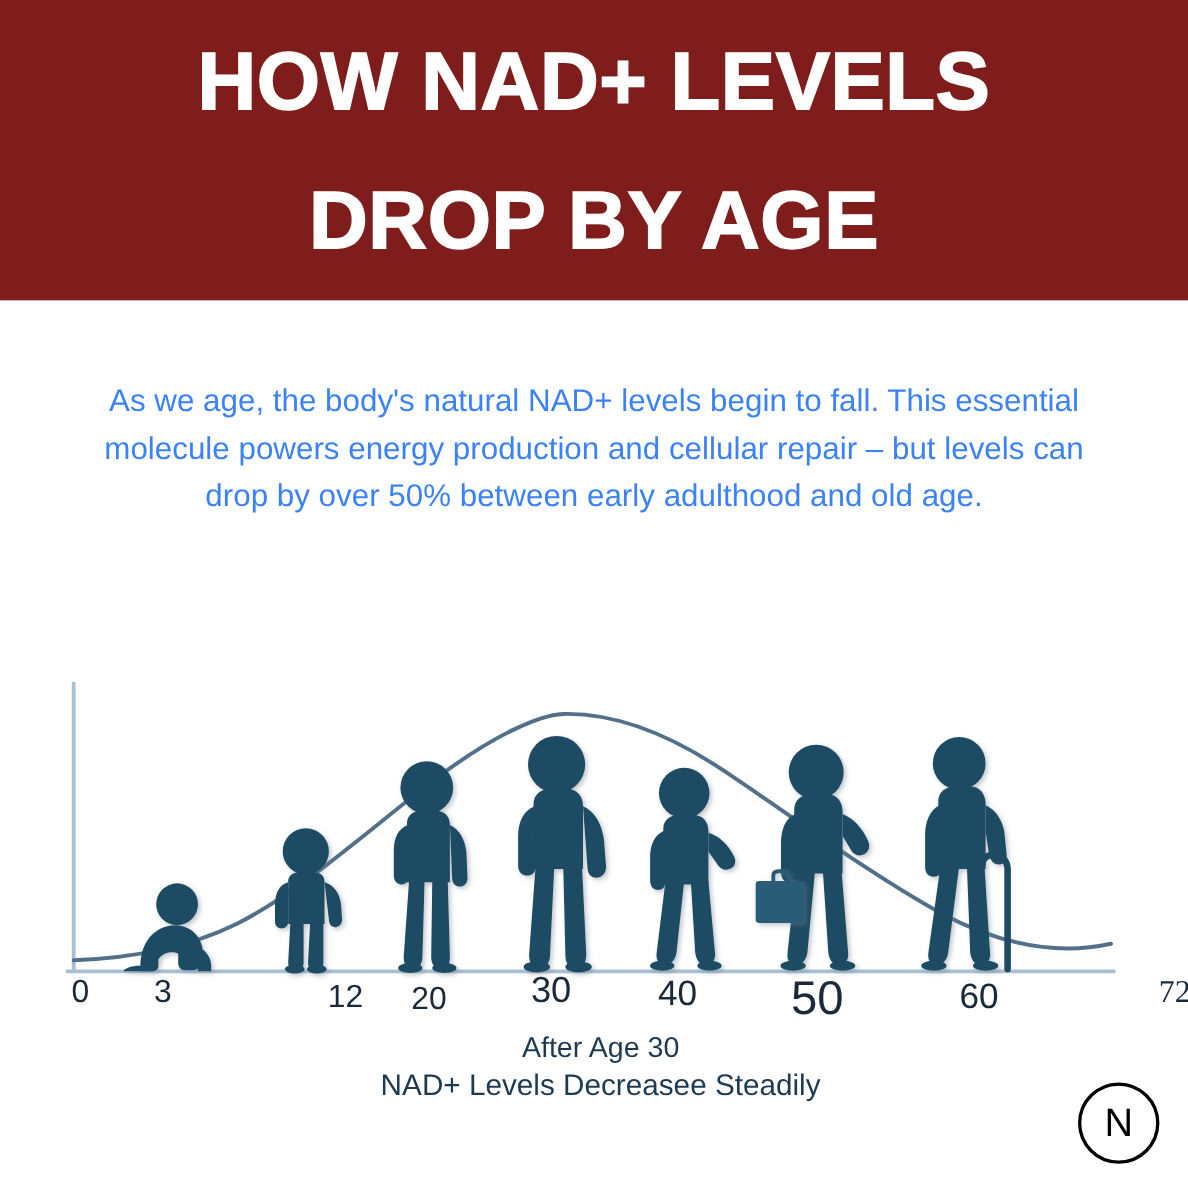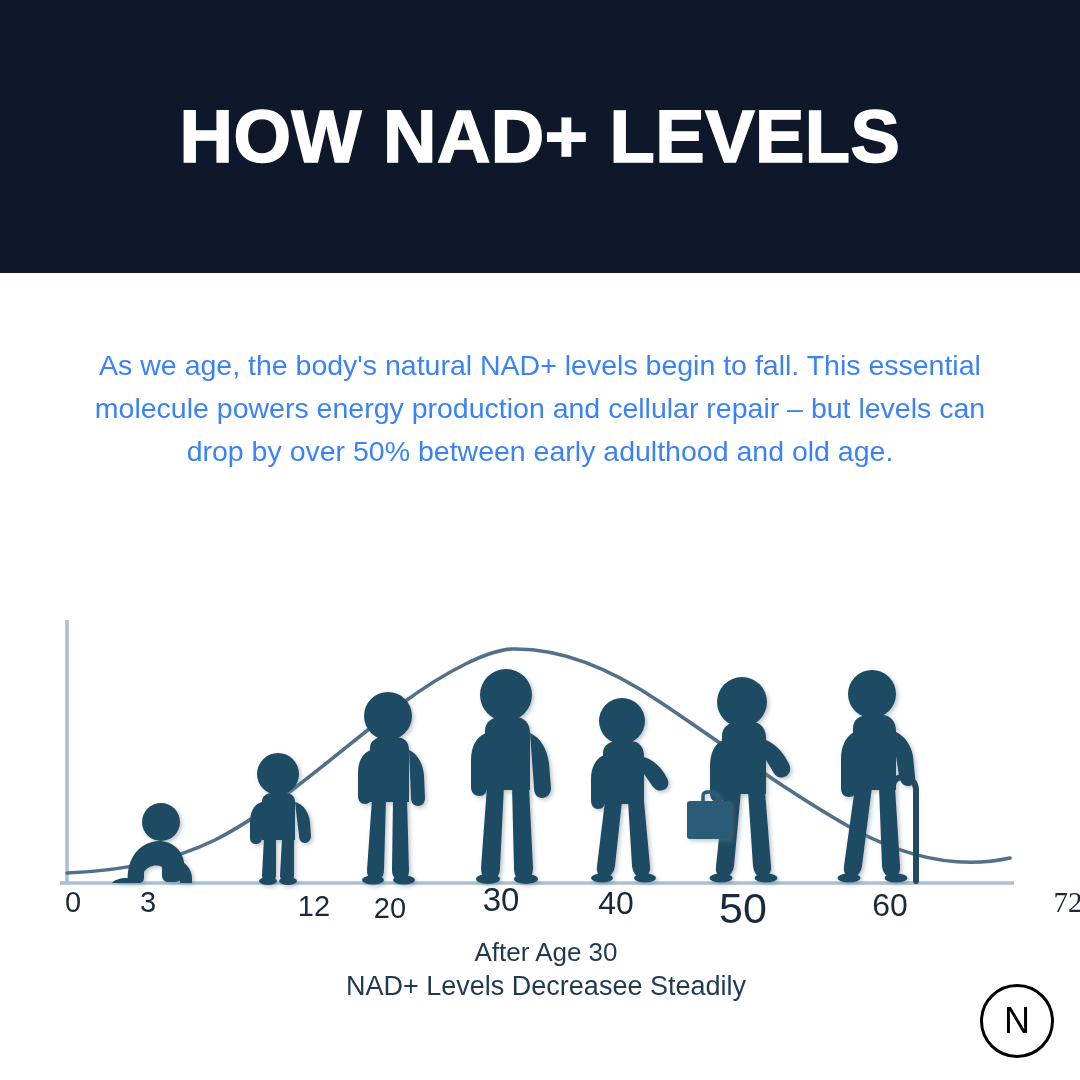--- a/index.html
+++ b/index.html
@@ -13,21 +13,21 @@
     position:relative;
     width:1080px; height:1080px;
     background:#ffffff;
   }
 
   
   #header-banner {
     position:absolute;
     left:0; top:0;
     width:1080px; height:273px;
-    background:#0f172a;
+    background:#7f1d1d;
     display:flex;
     flex-direction:column;
     align-items:center;
     justify-content:center;
     gap:21px;
   }
   .headline-line {
     color:#ffffff;
     font-family:"Liberation Sans", sans-serif;
     font-weight:bold;
@@ -103,20 +103,21 @@
     line-height:1;
   }
 </style>
 </head>
 <body>
 
 <div id="page">
 
   <div id="header-banner">
     <div class="headline-line">HOW NAD+ LEVELS</div>
+    <div class="headline-line">DROP BY AGE</div>
   </div>
 
   <div id="intro-paragraph">As we age, the body's natural NAD+ levels begin to fall. This essential molecule powers energy production and cellular repair – but levels can drop by over 50% between early adulthood and old age.</div>
 
   <div id="chart-area">
     <svg id="chart-svg" width="1080" height="330" viewBox="0 0 1080 330" xmlns="http://www.w3.org/2000/svg">
 
       <defs>
         <filter id="fig-shadow" x="-30%" y="-30%" width="170%" height="170%">
           <feDropShadow dx="2" dy="2" stdDeviation="2.2" flood-color="#6d7f8e" flood-opacity="0.45"></feDropShadow>

